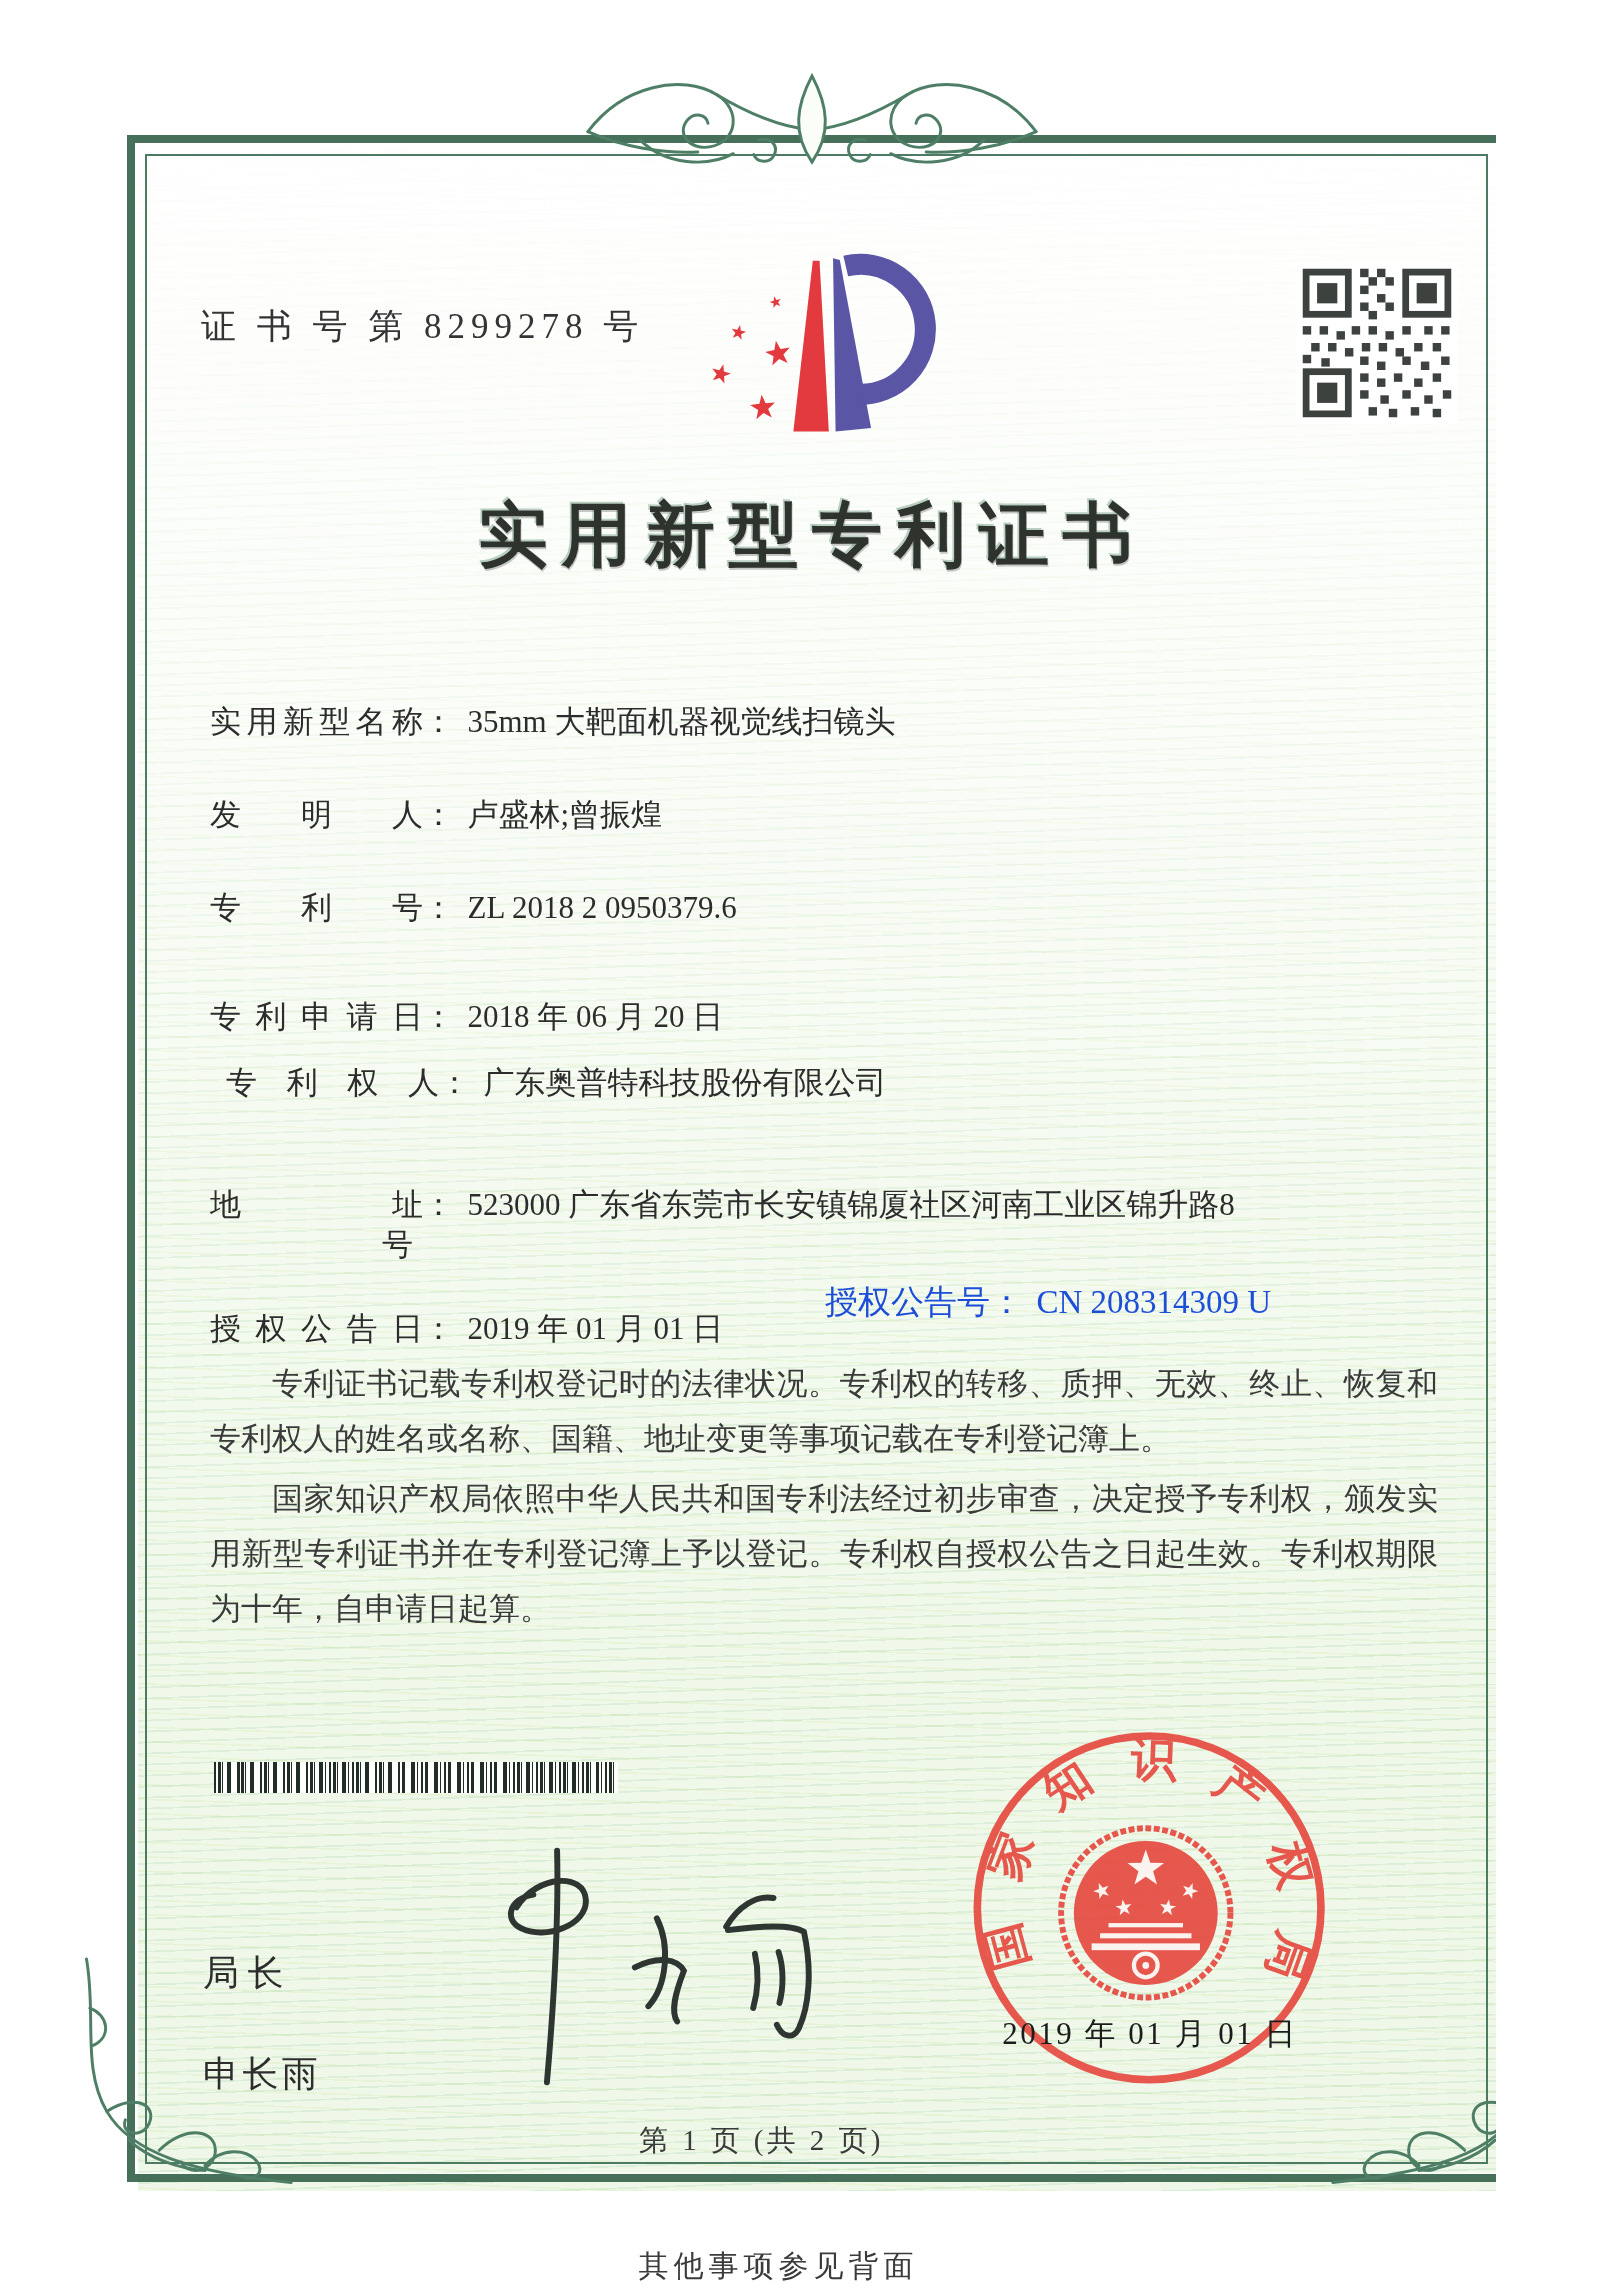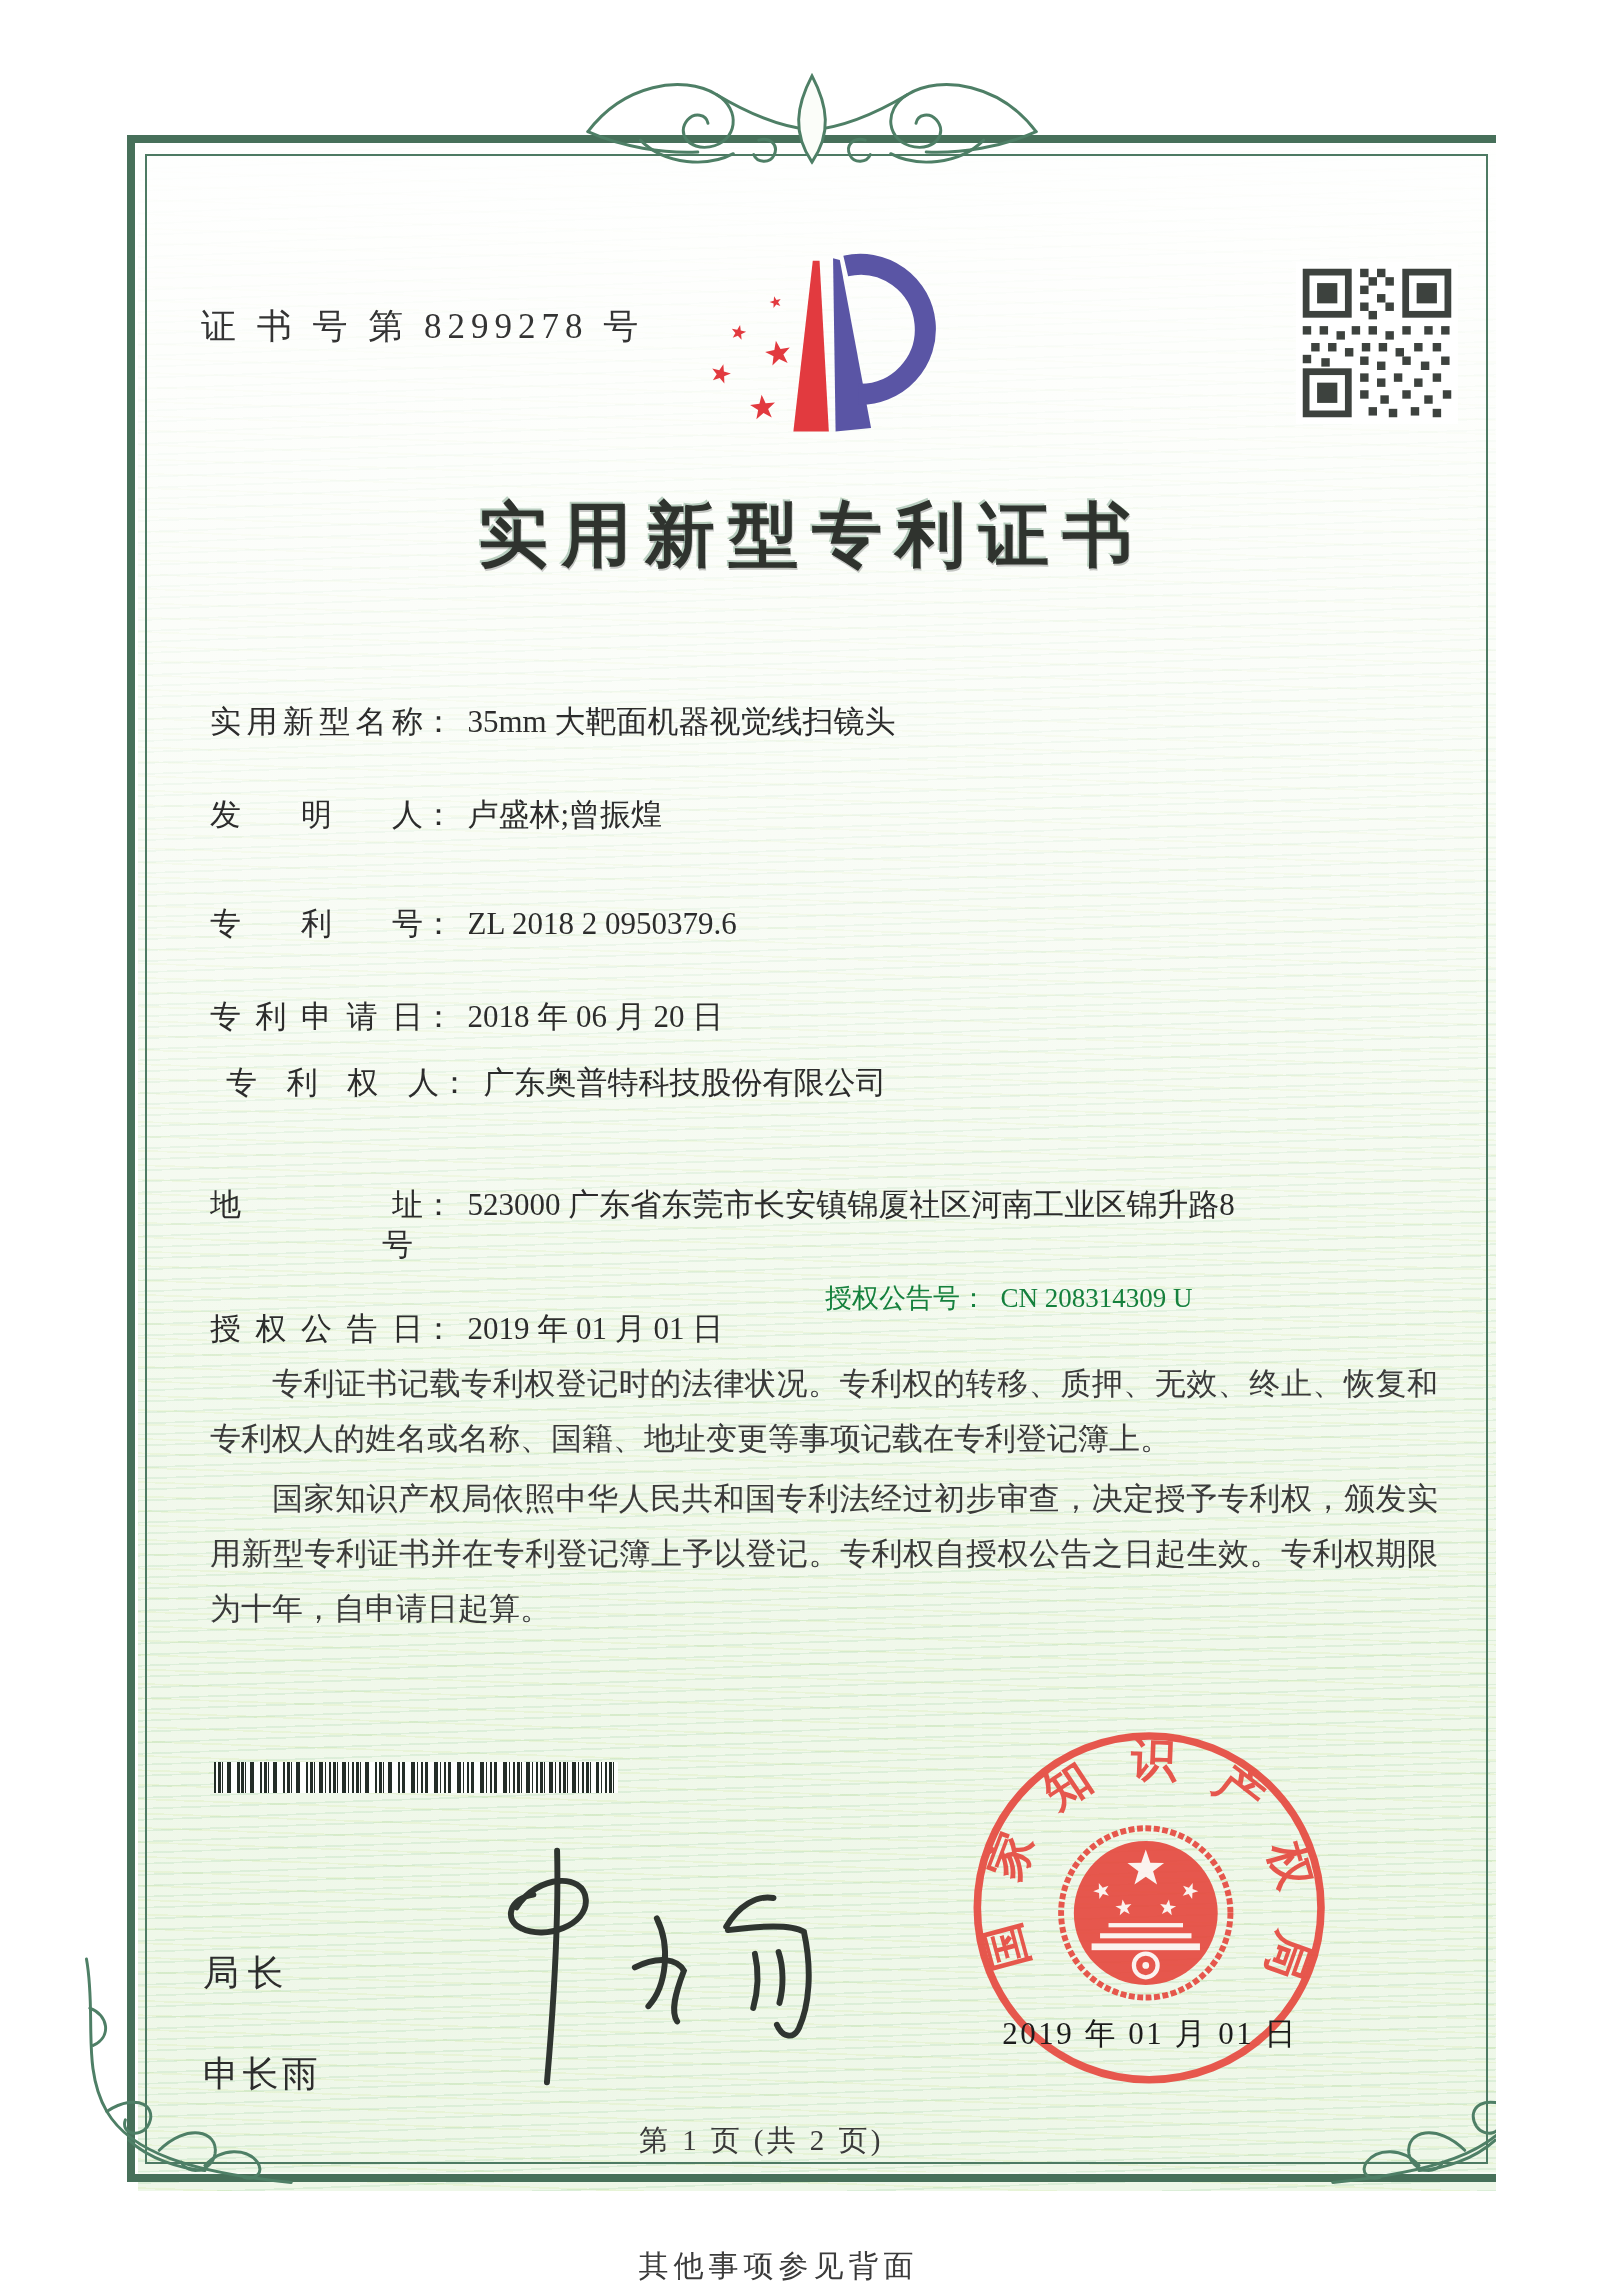--- a/index.html
+++ b/index.html
@@ -35,21 +35,21 @@
     position:absolute;left:0;top:489px;width:1624px;text-align:center;margin:0;
     font-size:70px;font-weight:700;letter-spacing:13.5px;color:#2f332e;
     text-shadow:-1.7px -1.7px 0 rgba(66,122,88,0.35), 0.8px 1.7px 0 rgba(40,40,40,0.25);
   }
   .qr{position:absolute;left:1296px;top:262px;width:162px;height:162px;background:#fff;}
   
   .frow{position:absolute;left:210px;font-size:31px;color:#2c2c2c;white-space:nowrap;}
   .flabel{display:inline-block;width:213px;text-align:justify;text-align-last:justify;}
   .fval{margin-left:13.5px;}
   .addr2{position:absolute;left:382px;top:1224px;font-size:31px;color:#2c2c2c;}
-  .grant2{position:absolute;left:825px;font-size:27px;color:#15803d;white-space:nowrap;}
+  .grant2{position:absolute;left:825px;font-size:33px;color:#1d4ed8;white-space:nowrap;}
   
   .paras{position:absolute;left:210px;top:1356px;width:1228px;font-size:31px;line-height:55px;color:#3a3a3a;text-align:justify;}
   .paras p{margin:0 0 5px 0;text-indent:2em;}
   
   .barcode{
     position:absolute;left:214px;top:1762px;width:404px;height:31px;
     background:repeating-linear-gradient(90deg,
       #232d27 0 2.5px,#fdfffd 2.5px 4.2px,
       #232d27 4.2px 6.8px,#fdfffd 6.8px 8.5px,
       #232d27 8.5px 9.3px,#fdfffd 9.3px 13.5px,
@@ -199,21 +199,21 @@
   
   <h1 class="title">实用新型专利证书</h1>
 
   
   <div class="frow" style="top:701px;">
     <span class="flabel">实用新型名称</span><span class="fcolon">：</span><span class="fval">35mm 大靶面机器视觉线扫镜头</span>
   </div>
   <div class="frow" style="top:794px;">
     <span class="flabel">发明人</span><span class="fcolon">：</span><span class="fval">卢盛林;曾振煌</span>
   </div>
-  <div class="frow" style="top:887px;margin-top:16px;">
+  <div class="frow" style="top:887px;">
     <span class="flabel">专利号</span><span class="fcolon">：</span><span class="fval">ZL 2018 2 0950379.6</span>
   </div>
   <div class="frow" style="top:980px;margin-top:16px;">
     <span class="flabel">专利申请日</span><span class="fcolon">：</span><span class="fval">2018 年 06 月 20 日</span>
   </div>
   <div class="frow" style="top:1062px;margin-left:16px;">
     <span class="flabel">专利权人</span><span class="fcolon">：</span><span class="fval">广东奥普特科技股份有限公司</span>
   </div>
   <div class="frow" style="top:1184px;font-family:Liberation Serif, serif;">
     <span class="flabel">地址</span><span class="fcolon">：</span><span class="fval">523000 广东省东莞市长安镇锦厦社区河南工业区锦升路8</span>

